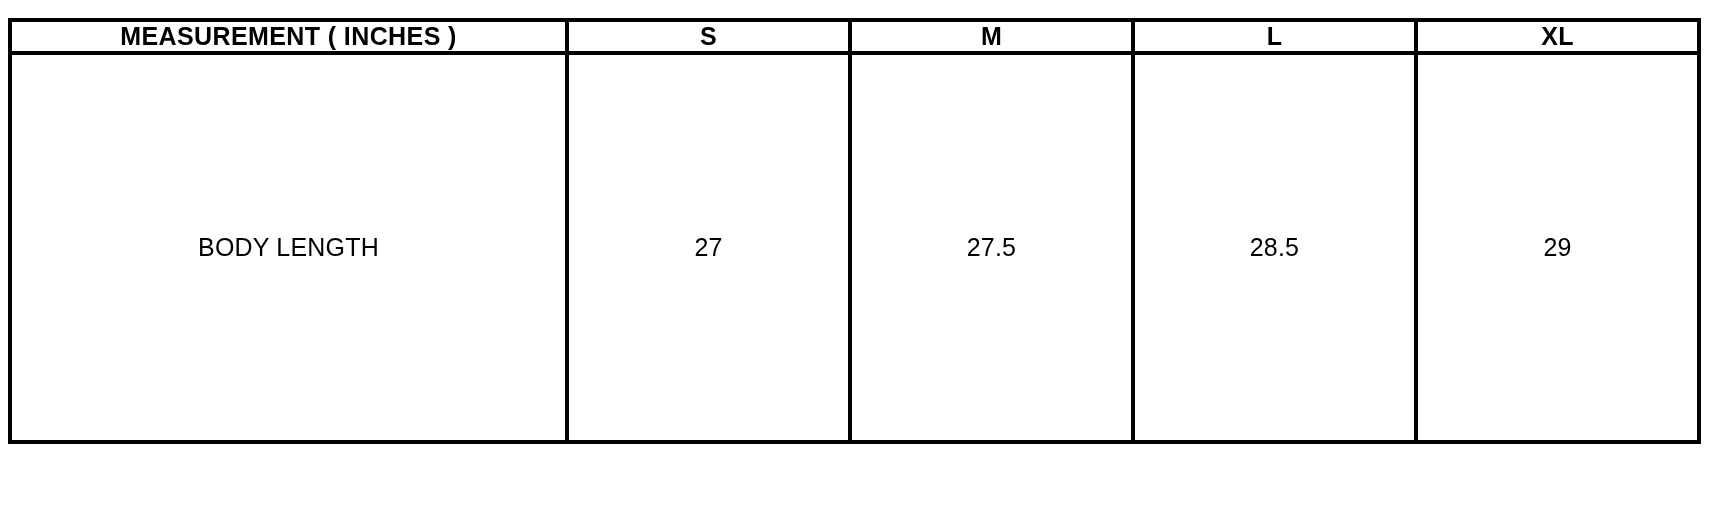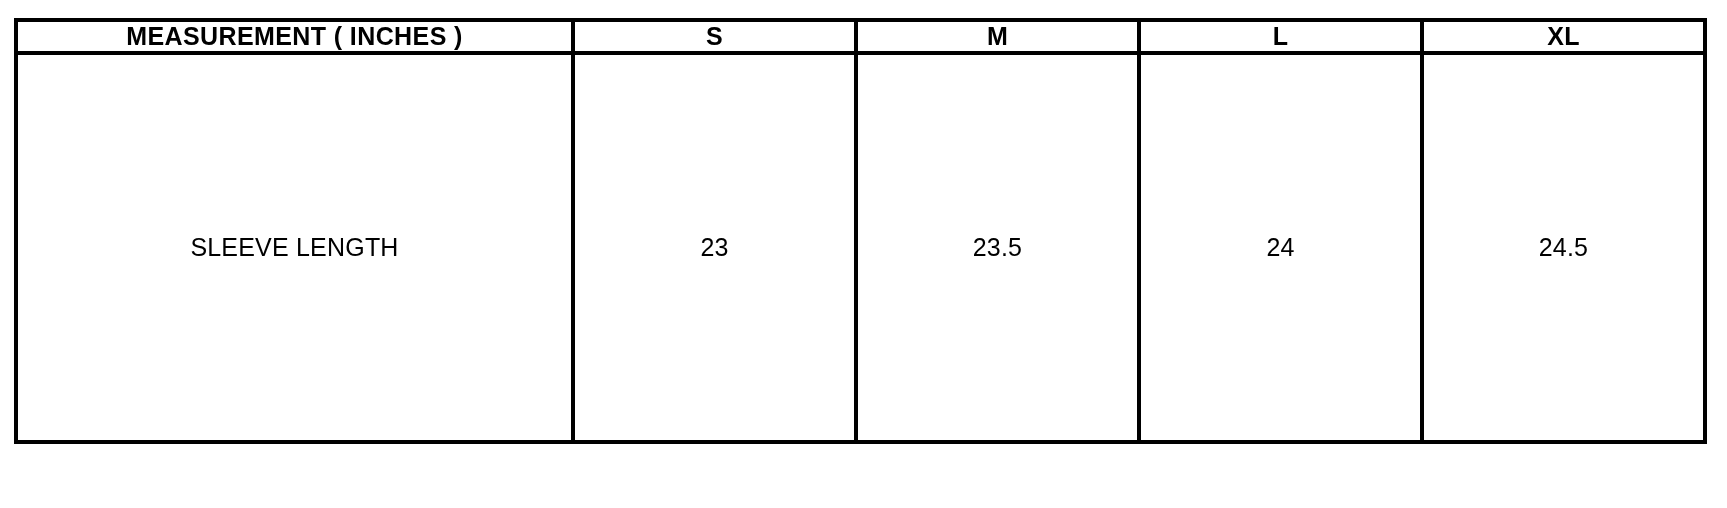--- a/index.html
+++ b/index.html
@@ -11,21 +11,21 @@
   body {
     width: 1727px;
     height: 508px;
     font-family: "Liberation Sans", sans-serif;
     color: #000000;
     overflow: hidden;
   }
 
   #size-chart-wrap {
     position: absolute;
-    left: 14px;
+    left: 8px;
     top: 18px;
     width: 1690px;
     height: 426px;
     box-sizing: border-box;
   }
 
   table.size-chart {
     width: 100%;
     height: 100%;
     border-collapse: collapse;
@@ -83,21 +83,21 @@
       <tr class="header-row">
         <th class="measure-header">MEASUREMENT ( INCHES )</th>
         <th class="size-header">S</th>
         <th class="size-header">M</th>
         <th class="size-header">L</th>
         <th class="size-header">XL</th>
       </tr>
     </thead>
     <tbody>
       <tr class="data-row">
-        <td class="measure-label">SLEEVE LENGTH</td>
-        <td class="value-cell">23</td>
-        <td class="value-cell">23.5</td>
-        <td class="value-cell">24</td>
-        <td class="value-cell">24.5</td>
+        <td class="measure-label">BODY LENGTH</td>
+        <td class="value-cell">27</td>
+        <td class="value-cell">27.5</td>
+        <td class="value-cell">28.5</td>
+        <td class="value-cell">29</td>
       </tr>
     </tbody>
   </table>
 </div>
 
 </body></html>

